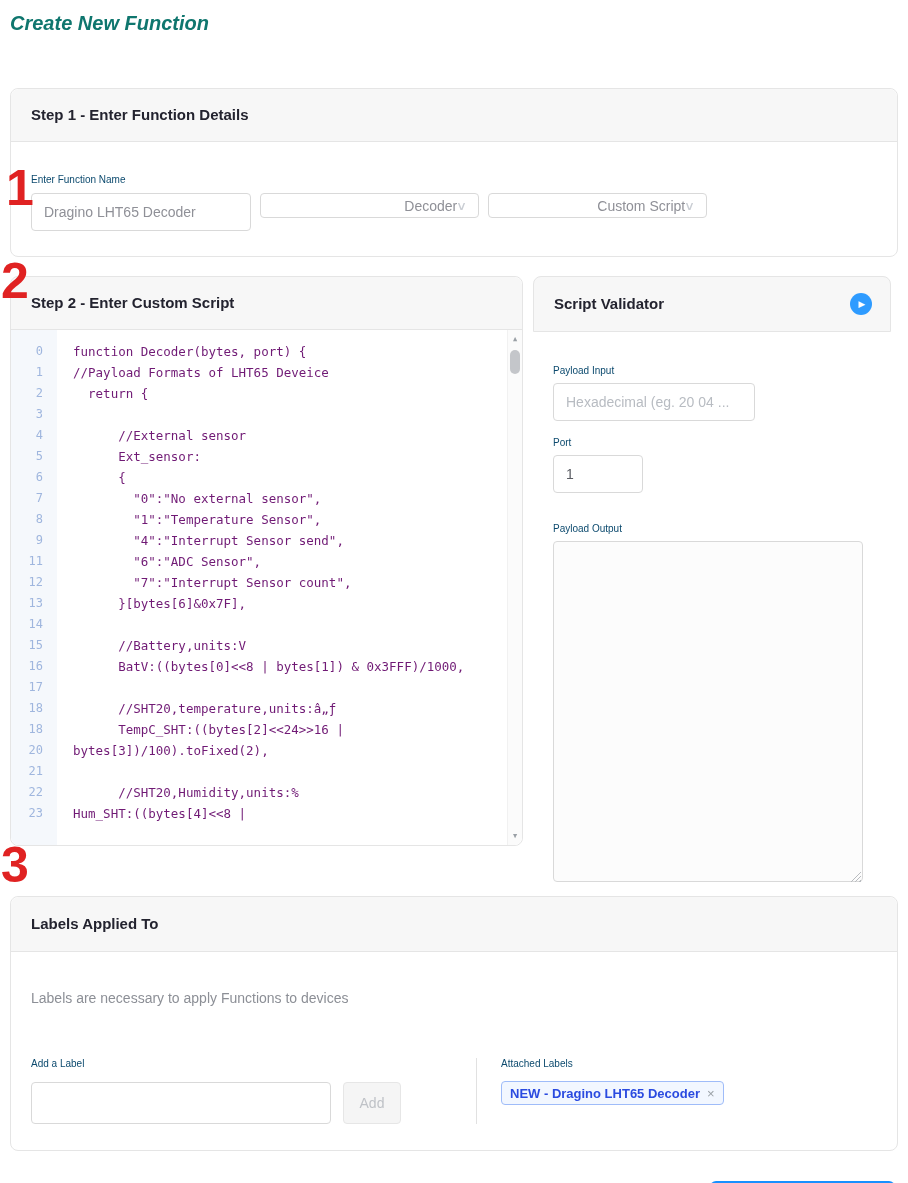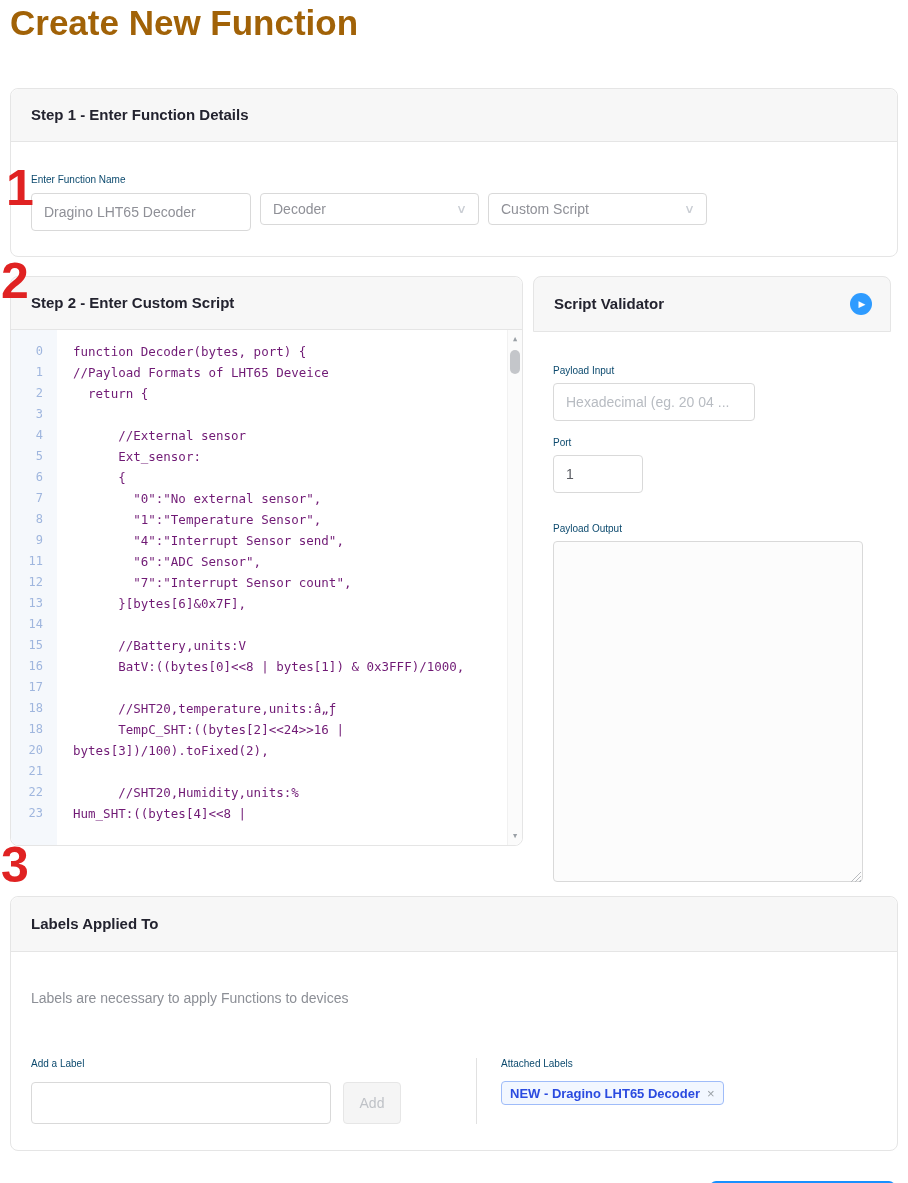--- a/index.html
+++ b/index.html
@@ -2,42 +2,42 @@
 <html><head>
 <meta charset="utf-8">
 <style>
   * { margin:0; padding:0; box-sizing:border-box; }
   html,body { width:908px; background:#fff; }
   body {
     position:relative; height:1183px; overflow:hidden;
     font-family:"Liberation Sans","DejaVu Sans",sans-serif; color:#262626;
   }
   .page { padding:8px 10px 0; }
-  .page-title { font-size:35px; line-height:30px; font-weight:bold; color:#a16207; }
+  .page-title { font-size:20px; line-height:30px; font-weight:bold; color:#0f766e;font-style:italic; }
 
   .panel { background:#fff; border:1px solid #e5e5e5; border-radius:8px; }
   .panel-header {
     background:#f7f7f7; border-bottom:1px solid #e5e5e5; border-radius:8px 8px 0 0;
     padding:17px 20px; font-size:15px; line-height:18px; font-weight:bold; color:#23232f;
   }
 
   
   .step1 { margin-top:50px; }
   .step1-body { padding:32px 20px 25px; }
   .field-label { font-size:10px; color:#0c4a6e; display:block; }
   .inputs-row { display:flex; gap:9px; margin-top:8px; }
   .text-input {
     height:38px; border:1px solid #d9d9d9; border-radius:4px; padding:0 12px;
     font-size:14px; color:#8f9097; outline:none; background:#fff; font-family:inherit;
   }
   .text-input::placeholder { color:#b8bcc2; }
   .name-input { width:220px; }
   .select-box {
-    width:219px; height:32px; border:1px solid #d9d9d9; border-radius:4px;
-    display:flex; align-items:center; justify-content:space-between;
+    width:219px; height:25px; border:1px solid #d9d9d9; border-radius:4px;
+    display:flex; align-items:center; justify-content:flex-end;
     padding:0 12px; font-size:14px; color:#8f9097; background:#fff; cursor:pointer;
   }
   .chevron { color:#c9cdd3; font-size:12px; transform:scaleX(1.25); }
 
   
   .mid-row { display:flex; gap:10px; margin-top:19px; align-items:flex-start; }
   .step2 { width:513px; border-radius:8px; }
   .validator { width:358px; }
 
   

